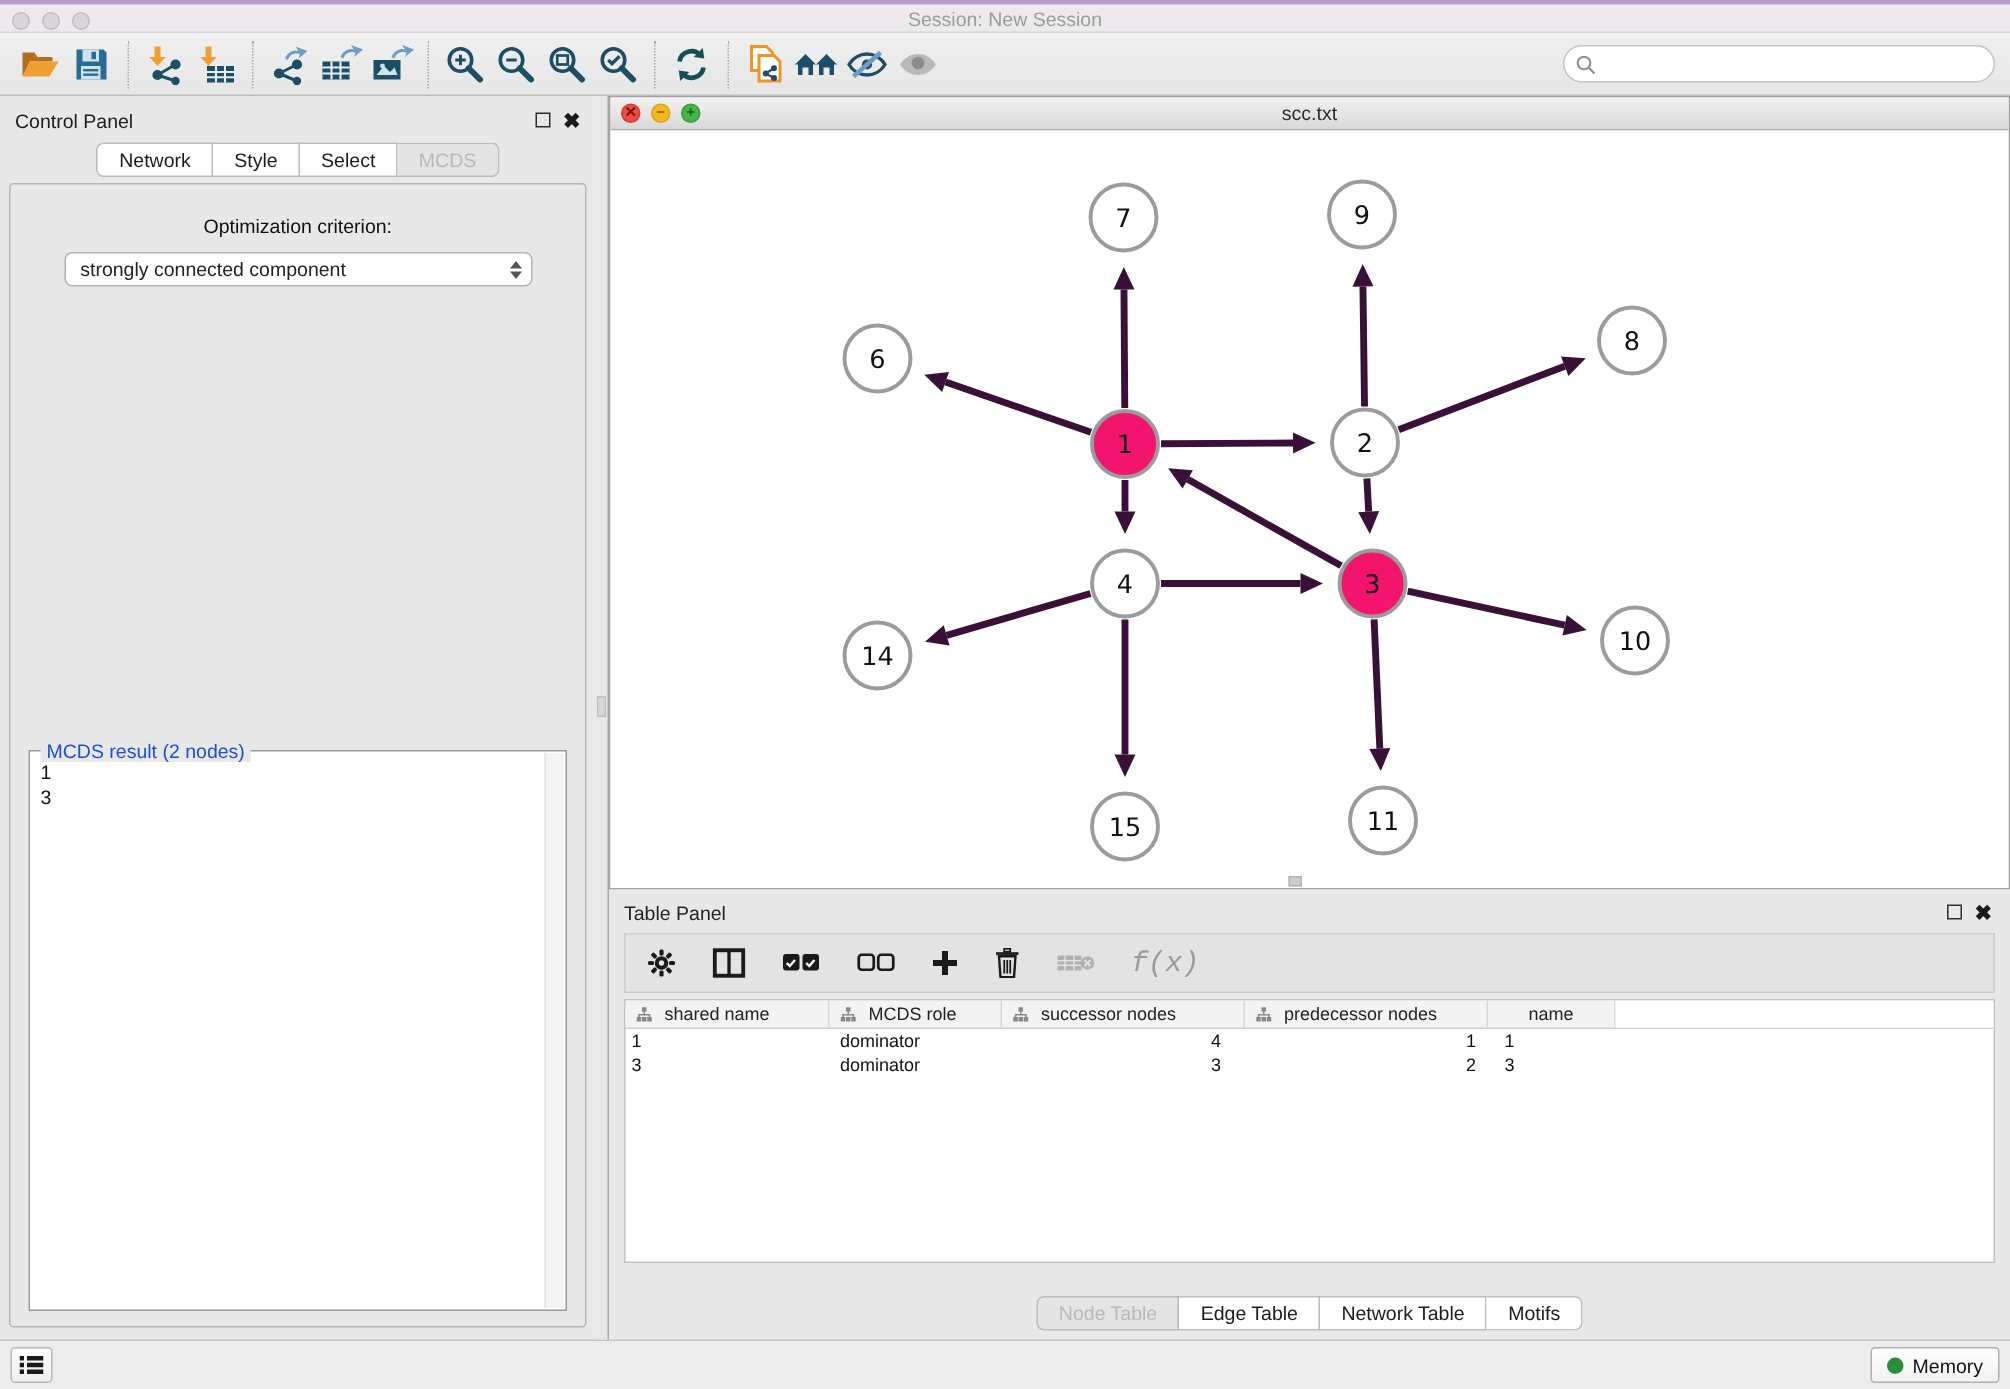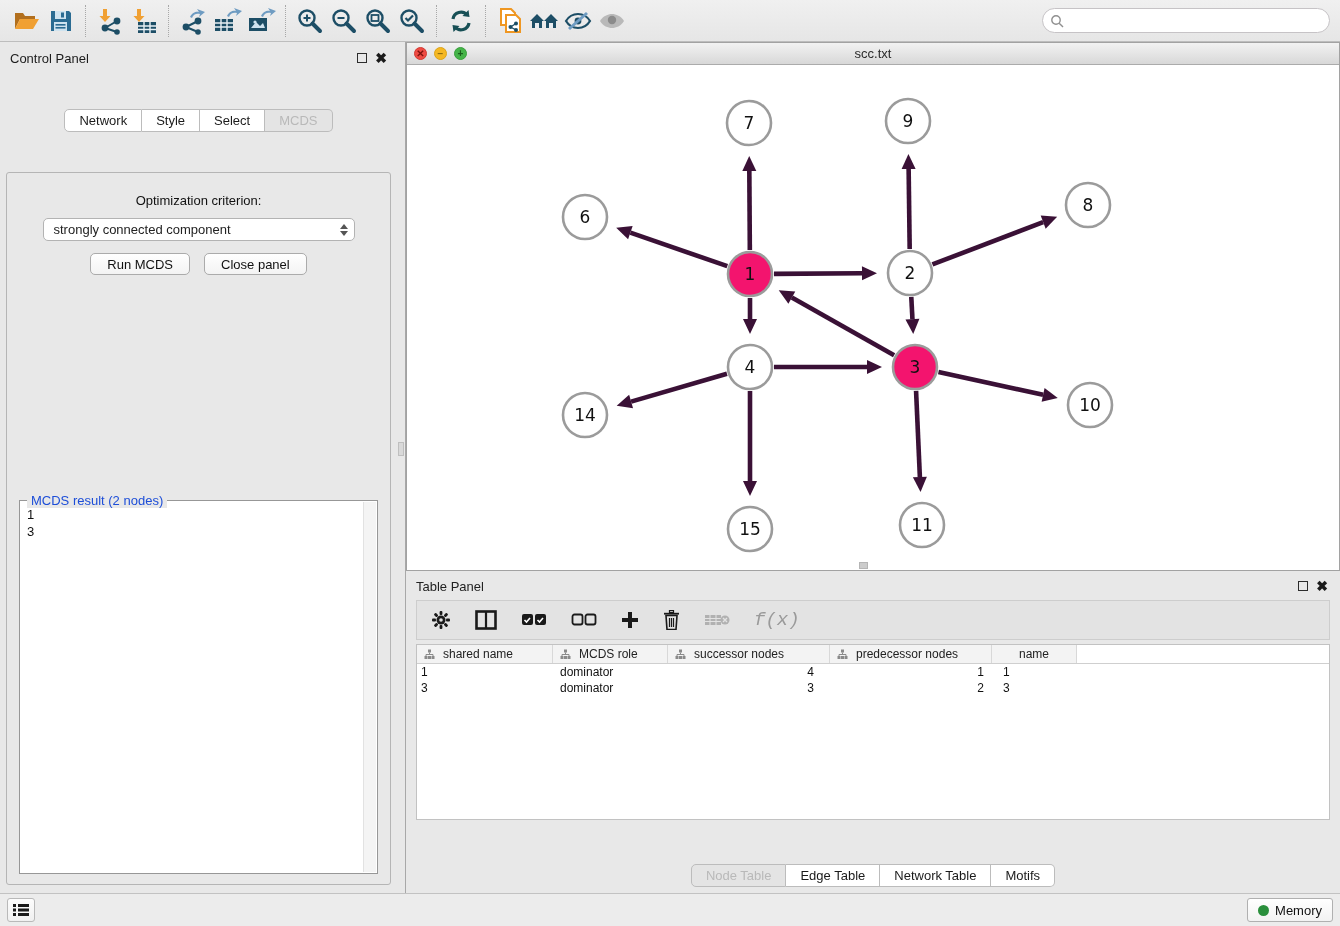--- a/index.html
+++ b/index.html
@@ -23,21 +23,21 @@
   .tb-sep { width:1px; height:32px; border-left:1px dotted #a8a8a8; margin:0 7px; }
   .search-wrap { margin-left:auto; position:relative; }
   .search-wrap svg { position:absolute; left:8px; top:6px; }
   .search-input { width:288px; height:25px; border:1px solid #c6c3c6; border-radius:13px;
                   background:#fff; padding:0 10px 0 26px; font:13px "Liberation Sans",sans-serif; outline:none; }
 
   
   .main { flex:1 1 auto; display:flex; min-height:0; }
 
   
-  .control-panel { width:397px; flex:0 0 397px; background:#e8e8e8; display:flex; flex-direction:column; padding-top:4px;gap:36px; }
+  .control-panel { width:397px; flex:0 0 397px; background:#e8e8e8; display:flex; flex-direction:column; padding-top:4px; }
   .cp-header { height:24px; display:flex; align-items:center; padding:0 10px; }
   .cp-title { font-size:13px; color:#1c1c1c; }
   .win-btns { margin-left:auto; display:flex; gap:8px; align-items:center; }
   .float-btn { width:10px; height:10px; border:1.6px solid #2c2c2c; display:inline-block; }
   .close-btn { font-size:14px; font-weight:bold; color:#1a1a1a; line-height:10px; }
   .cp-tabs, .tp-tabs { display:flex; justify-content:center; margin:3px 16px 2px; }
   .tab { padding:3px 14px; background:#fff; border:1px solid #bcbcbc; border-left:none;
          font-size:13px; color:#1b1b1b; }
   .tab:first-child { border-left:1px solid #bcbcbc; border-radius:5px 0 0 5px; }
   .tab:last-child { border-radius:0 5px 5px 0; }
@@ -107,20 +107,28 @@
                 border-radius:3px; display:flex; align-items:center; gap:6px; padding:0 10px; font-size:13px; color:#111; }
   .mem-dot { width:11px; height:11px; border-radius:50%; background:#2a8f3c; display:inline-block; }
 
   svg { display:block; }
 </style>
 </head>
 <body>
 
 <div class="app">
 
+  <div class="titlebar">
+    <div class="traffic">
+      <span class="tl"></span>
+      <span class="tl"></span>
+      <span class="tl"></span>
+    </div>
+    <div class="title">Session: New Session</div>
+  </div>
 
   <div class="toolbar">
     <div class="tb-btn">
       <svg width="28" height="26" viewBox="0 0 28 26">
         <path d="M2 5h8l2 3h10v3H7L2 21z" fill="#b26f1d"></path>
         <path d="M2 21l5-10h19l-6 10z" fill="#f0a033"></path>
       </svg>
     </div>
     <div class="tb-btn">
       <svg width="26" height="26" viewBox="0 0 26 26">
@@ -270,24 +278,20 @@
           <div class="tab active">MCDS</div>
         </div>
       <div class="cp-body">
         <div class="opt-label">Optimization criterion:</div>
         <div class="dropdown">
           <span>strongly connected component</span>
           <span class="dd-arrows">
               <i class="dd-up"></i>
               <i class="dd-down"></i>
             </span>
-        </div>
-        <div class="btn-row">
-          <button class="pbtn">Run MCDS</button>
-          <button class="pbtn">Close panel</button>
         </div>
         <div class="result-box">
           <span class="result-legend">MCDS result (2 nodes)</span>
           <div class="result-area" id="result-area">
               <div>1</div>
               <div>3</div>
             </div>
           <div class="result-scroll"></div>
         </div>
       </div>

